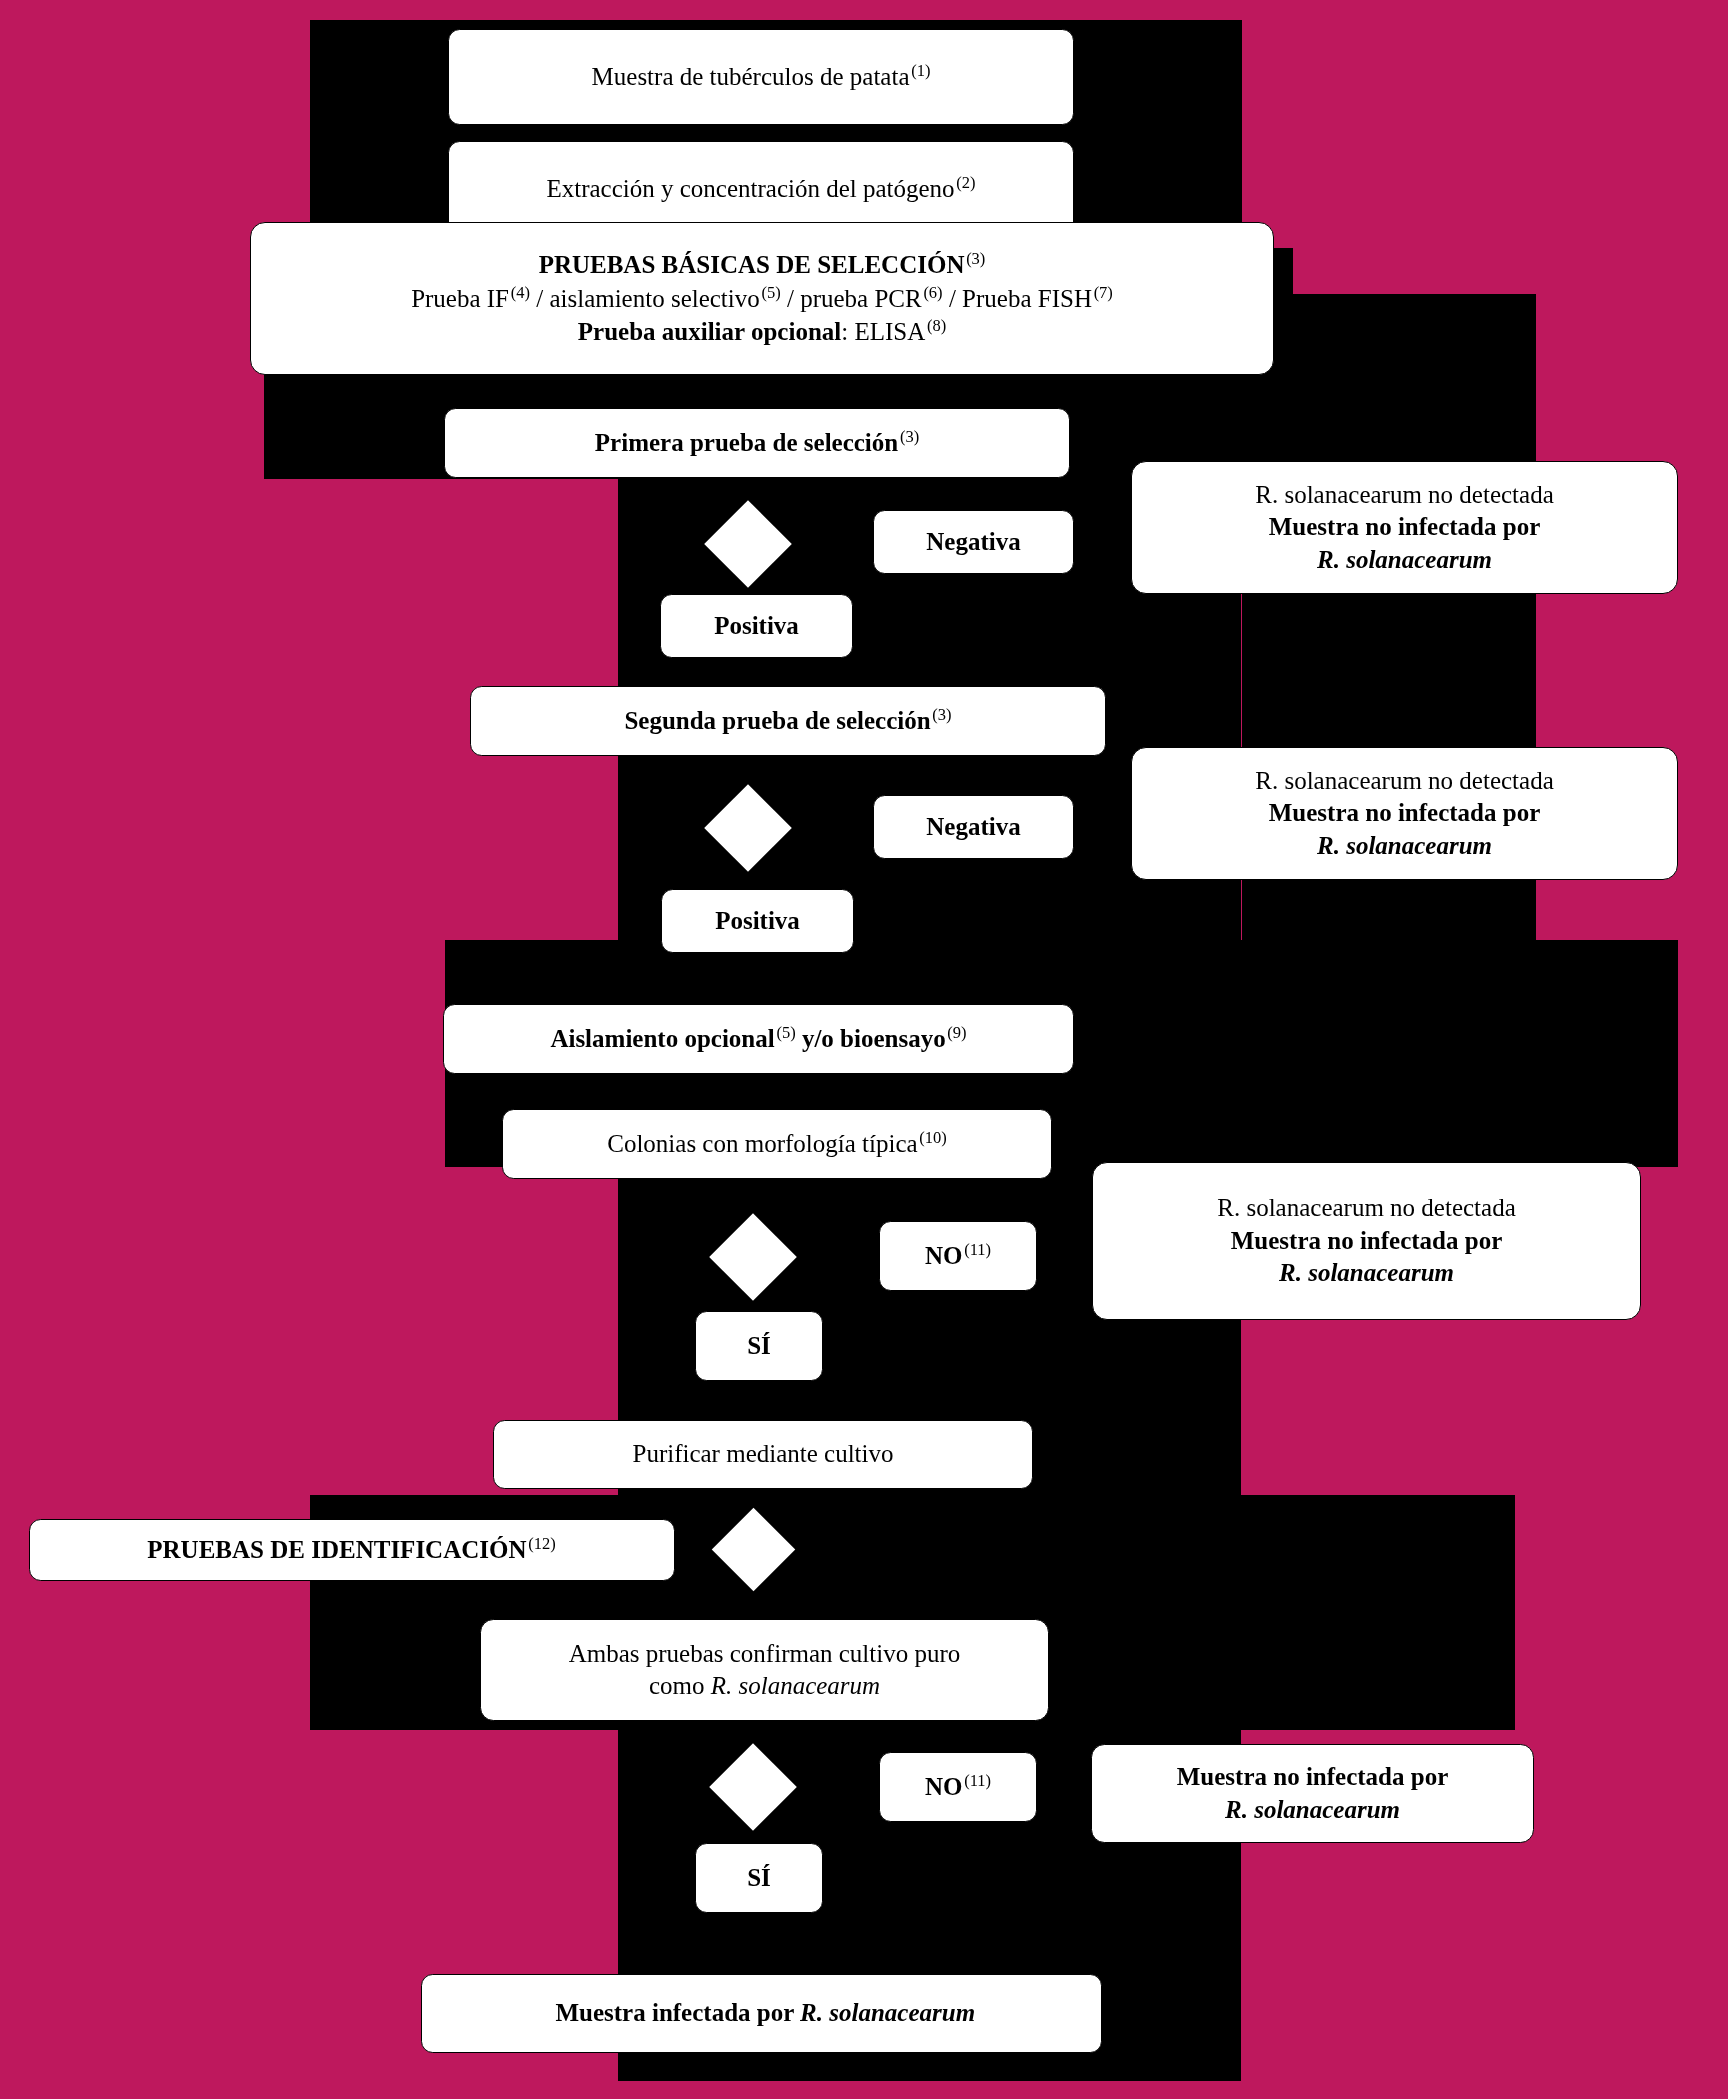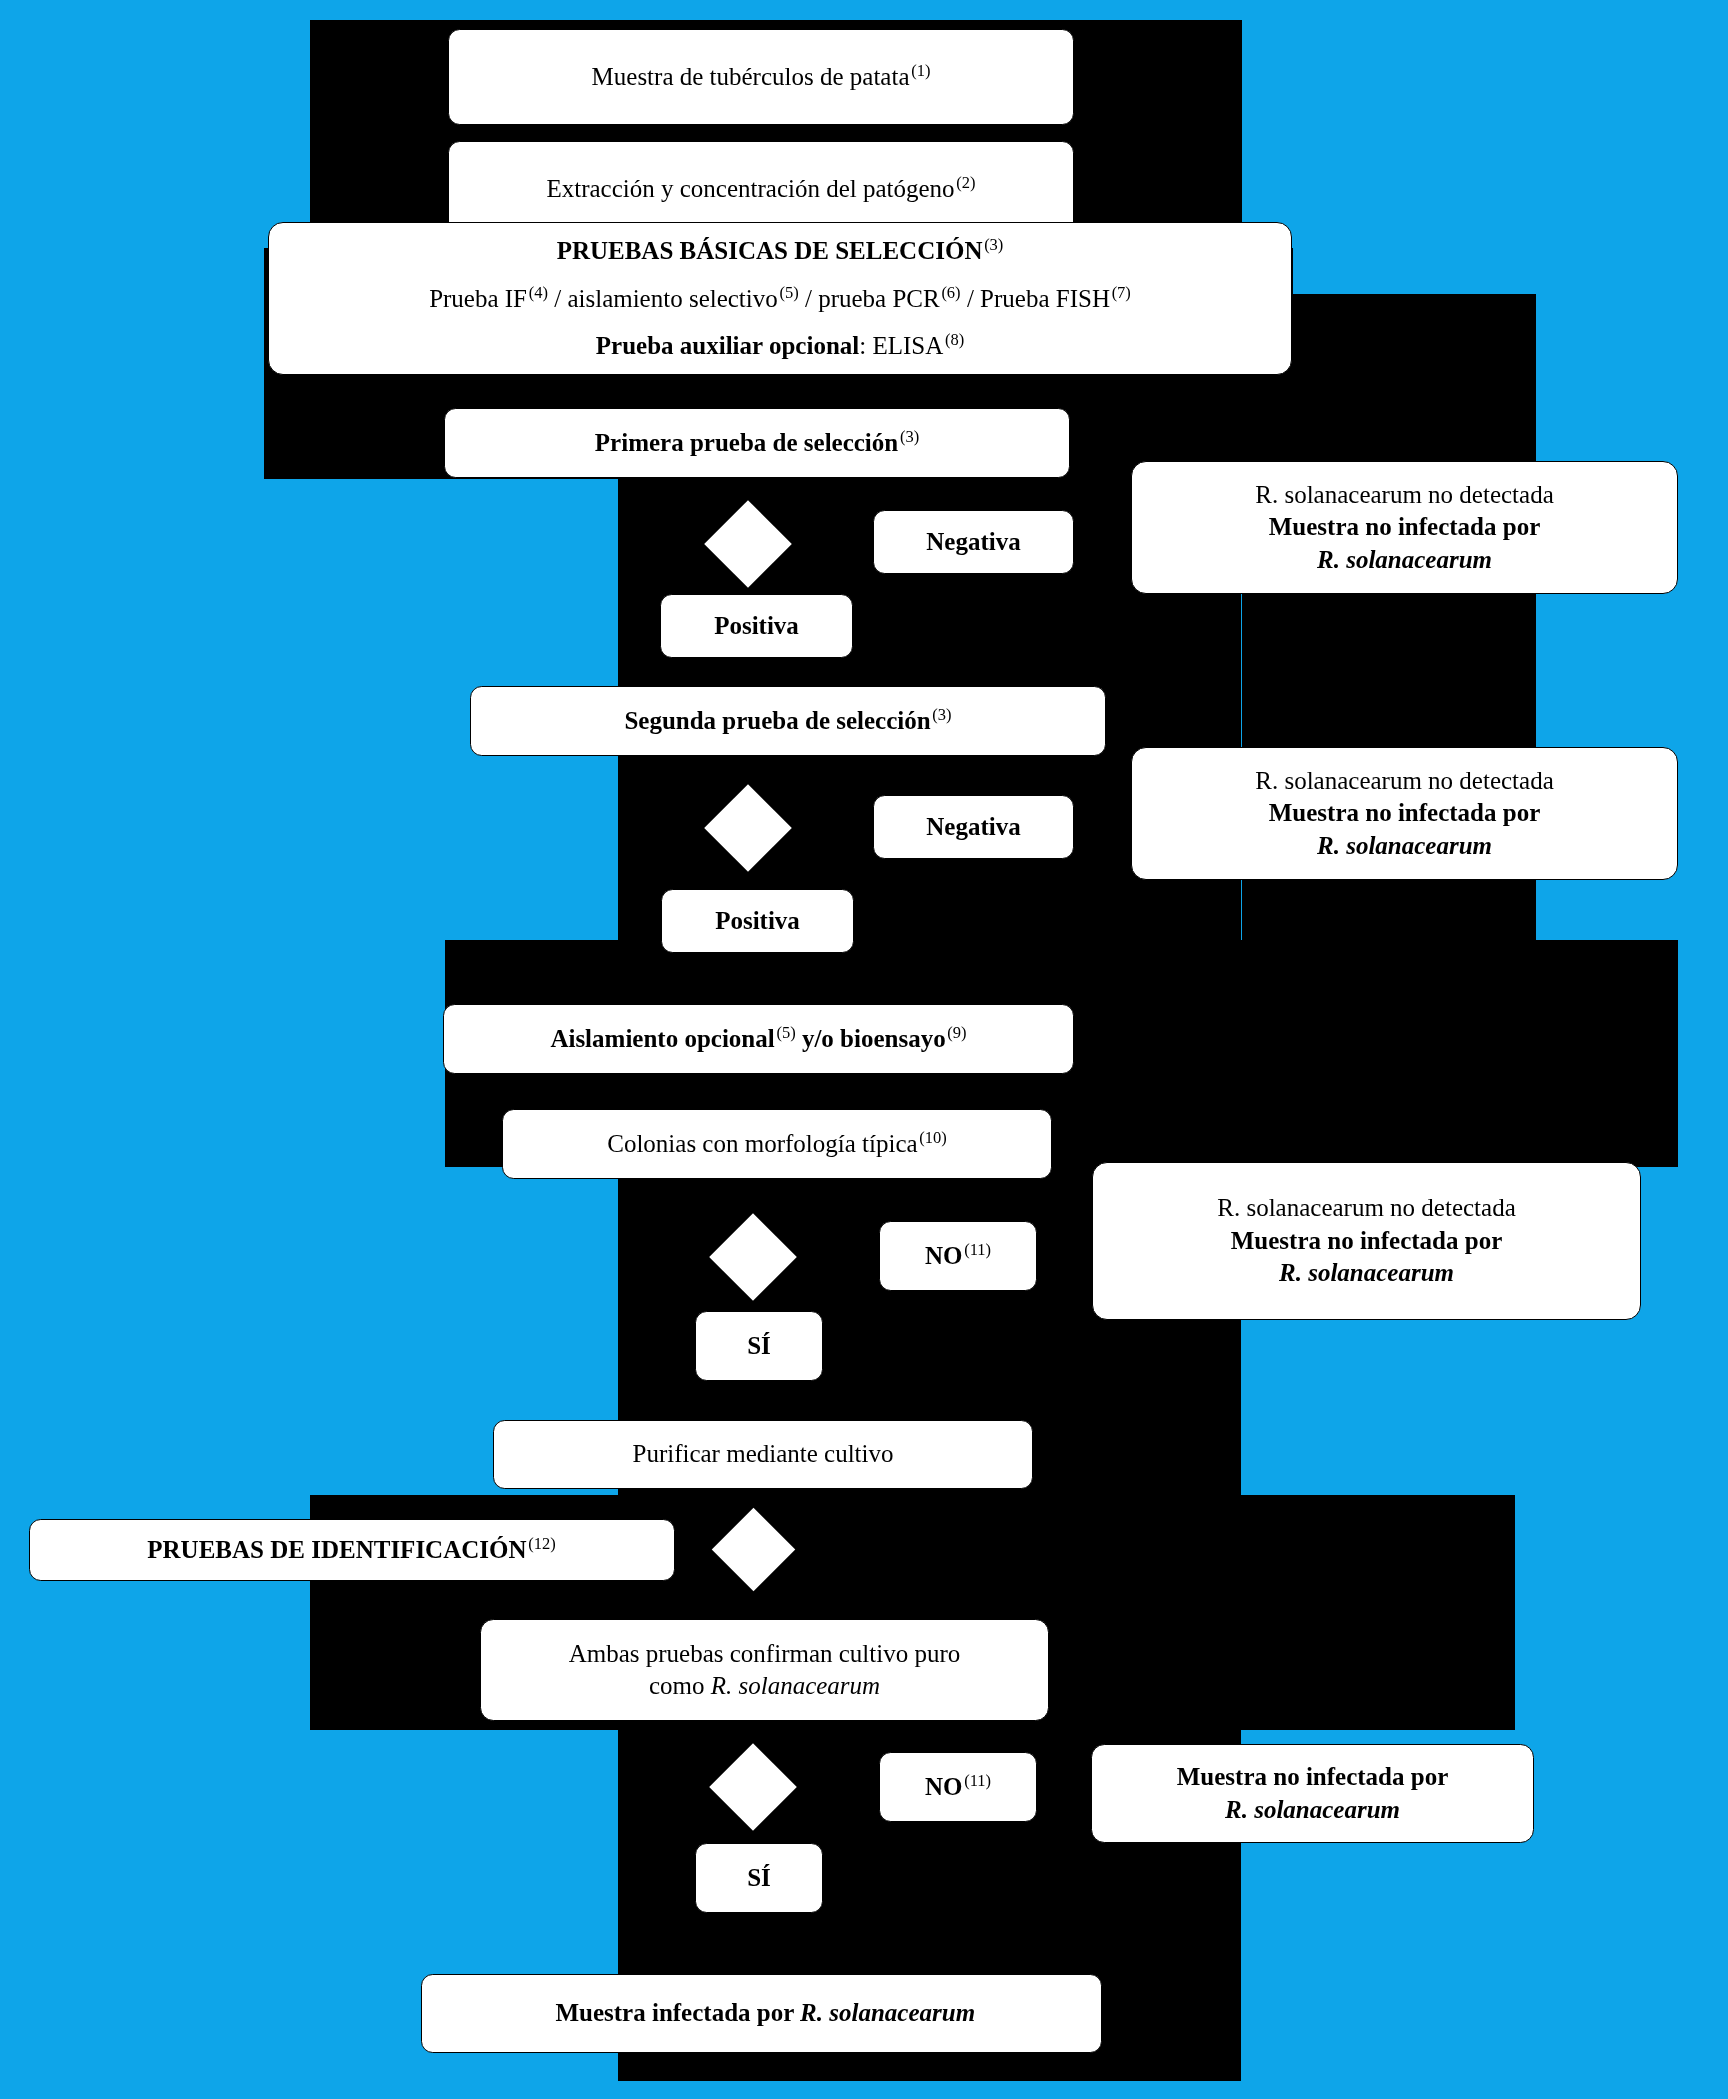--- a/index.html
+++ b/index.html
@@ -4,21 +4,21 @@
 <style>
   html, body {
     margin: 0;
     padding: 0;
     background: #ffffff;
   }
   #canvas {
     position: relative;
     width: 1729px;
     height: 2099px;
-    background: #0ea5e9;
+    background: #be185d;
     font-family: "Liberation Serif", "DejaVu Serif", serif;
     overflow: hidden;
   }
   
   .blk {
     position: absolute;
     background: #000000;
   }
   
   .node {
@@ -71,21 +71,21 @@
   <div class="blk" style="left:618px;  top:1712px; width:623px;  height:369px;"></div>
 
   <div class="node s30" style="left:448px; top:29px; width:626px; height:96px;">
     <span class="ln"><span>Muestra de tubérculos de patata</span><sup class="fn">(1)</sup></span>
   </div>
 
   <div class="node s30" style="left:448px; top:141px; width:626px; height:96px;">
     <span class="ln"><span>Extracción y concentración del patógeno</span><sup class="fn">(2)</sup></span>
   </div>
 
-  <div class="node s30" style="left:268px; top:222px; width:1024px; height:153px; border-radius:15px;gap:14px;">
+  <div class="node s30" style="left:250px; top:222px; width:1024px; height:153px; border-radius:15px;">
     <span class="ln b"><span>PRUEBAS BÁSICAS DE SELECCIÓN</span><sup class="fn">(3)</sup></span>
     <span class="ln">
       <span>Prueba IF</span><sup class="fn">(4)</sup>
       <span>/ aislamiento selectivo</span><sup class="fn">(5)</sup>
       <span>/ prueba PCR</span><sup class="fn">(6)</sup>
       <span>/ Prueba FISH</span><sup class="fn">(7)</sup>
     </span>
     <span class="ln"><span class="b">Prueba auxiliar opcional</span><span>: ELISA</span><sup class="fn">(8)</sup></span>
   </div>
 

